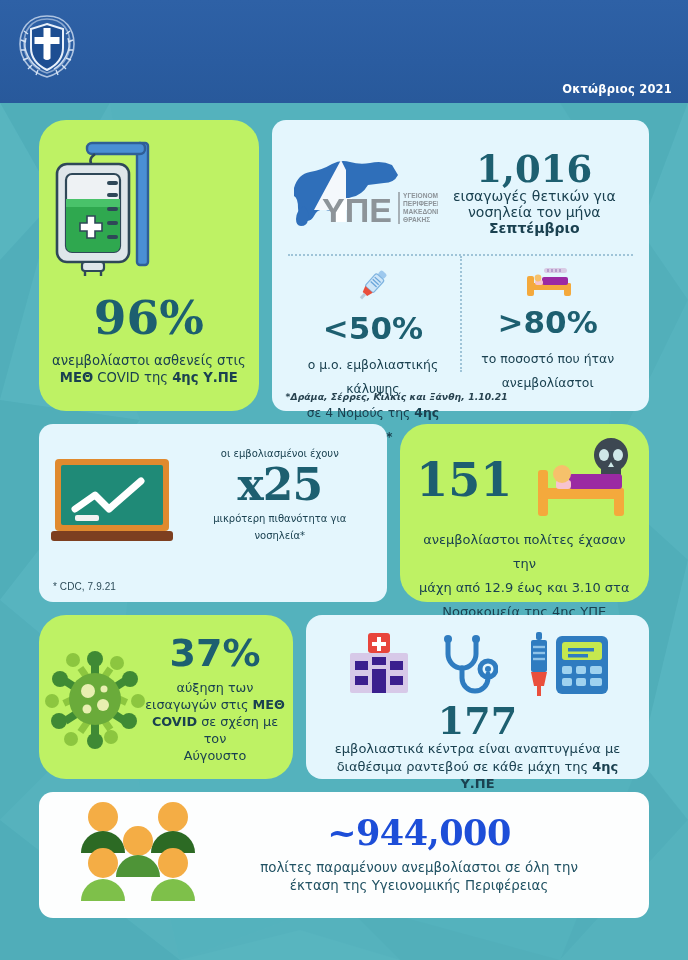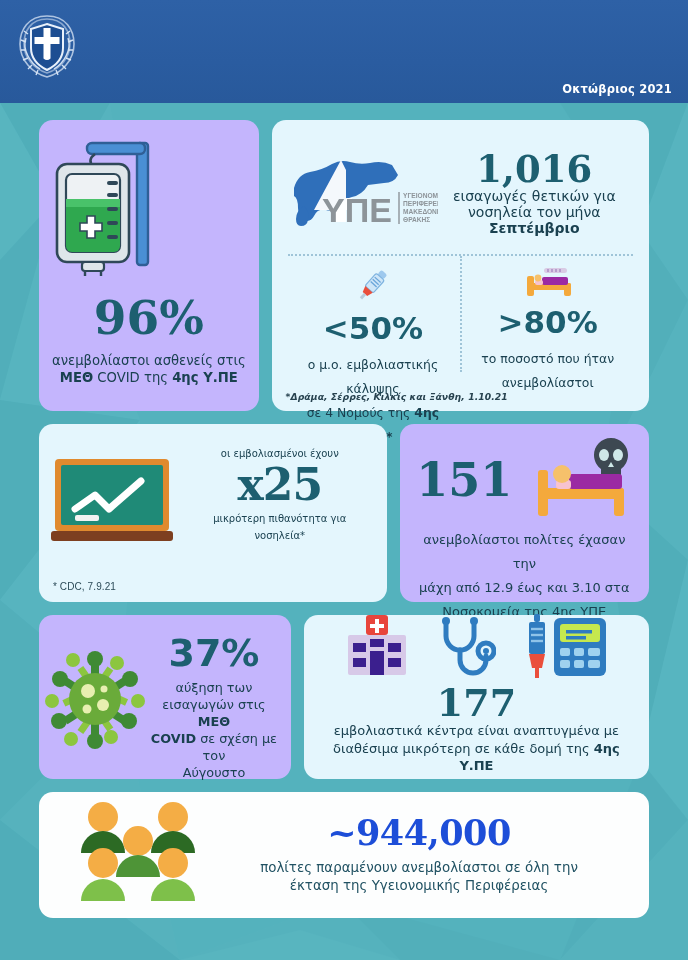--- a/index.html
+++ b/index.html
@@ -65,21 +65,21 @@
     position: relative;
     z-index: 2;
     padding: 17px 39px 0 39px;
   }
   .row { display: flex; gap: 13px; margin-bottom: 13px; }
 
   .card {
     border-radius: 14px;
     position: relative;
   }
-  .card.cyan  { background: #c4b5fd; }
+  .card.cyan  { background: #bef264; border-radius: 27px; }
   .card.pale  { background: #e4f6fd; }
   .card.white { background: #fdfefe; }
   .numeral {
     color: #1d5f70;
     font-family: "DejaVu Serif", "Liberation Serif", serif;
     font-weight: bold;
     line-height: 1;
   }
   .numeral.sans {
     font-family: "DejaVu Sans", "Liberation Sans", sans-serif;
@@ -143,21 +143,21 @@
   #card-deaths .capt { margin-top: 2px; line-height: 24px; font-size: 13px; }
 
   
   #card-virus { width: 255px; height: 164px; display: flex; padding: 8px 8px 0 6px; }
   .virus-left { width: 100px; flex: 0 0 100px; padding-top: 26px; }
   .virus-right { flex: 1 1 auto; text-align: center; padding-top: 11px; }
   .virus-right .numeral { font-size: 38px; }
   .virus-right .capt { margin-top: 7px; font-size: 12.8px; line-height: 17px; }
 
   
-  #card-centers { flex: 1 1 auto; height: 164px; padding: 0 12px 0 12px; text-align:center; }
+  #card-centers { flex: 1 1 auto; height: 164px; padding: 18px 12px 0 12px; text-align:center;border-radius:16px; }
   .centers-icons { display: flex; align-items: center; justify-content: center; gap: 28px; height: 68px; }
   #card-centers .numeral { font-size: 38px; margin-top: 1px; }
   #card-centers .capt { font-size: 13px; line-height: 17.5px; }
 
   
   #card-unvax { width: 100%; height: 126px; display: flex; align-items: center; padding: 0 14px; }
   .unvax-left { width: 170px; flex: 0 0 170px; display:flex; justify-content:center; }
   .unvax-right { flex: 1 1 auto; text-align: center; padding-right: 20px; }
   .big-teal {
     color: #1d4ed8;
@@ -493,21 +493,21 @@
               <rect x="36" y="46" width="10" height="8" rx="2"></rect>
                 <rect x="50" y="46" width="10" height="8" rx="2"></rect>
                 <rect x="64" y="46" width="12" height="8" rx="2"></rect>
             </g>
           </svg>
         </span>
       </div>
       <div class="numeral">177</div>
       <div class="capt">
         <span>εμβολιαστικά κέντρα είναι αναπτυγμένα με</span><br>
-        <span>διαθέσιμα μικρότερη σε κάθε δομή της </span><b>4ης Υ.ΠΕ</b>
+        <span>διαθέσιμα ραντεβού σε κάθε μάχη της </span><b>4ης Υ.ΠΕ</b>
       </div>
     </div>
   </div>
 
   <div class="row">
     <div class="card white" id="card-unvax">
       <div class="unvax-left">
         <svg viewBox="0 0 130 108" width="130" height="108" xmlns="http://www.w3.org/2000/svg">
 
           <circle cx="30" cy="16" r="15" fill="#f4ad45"></circle>

